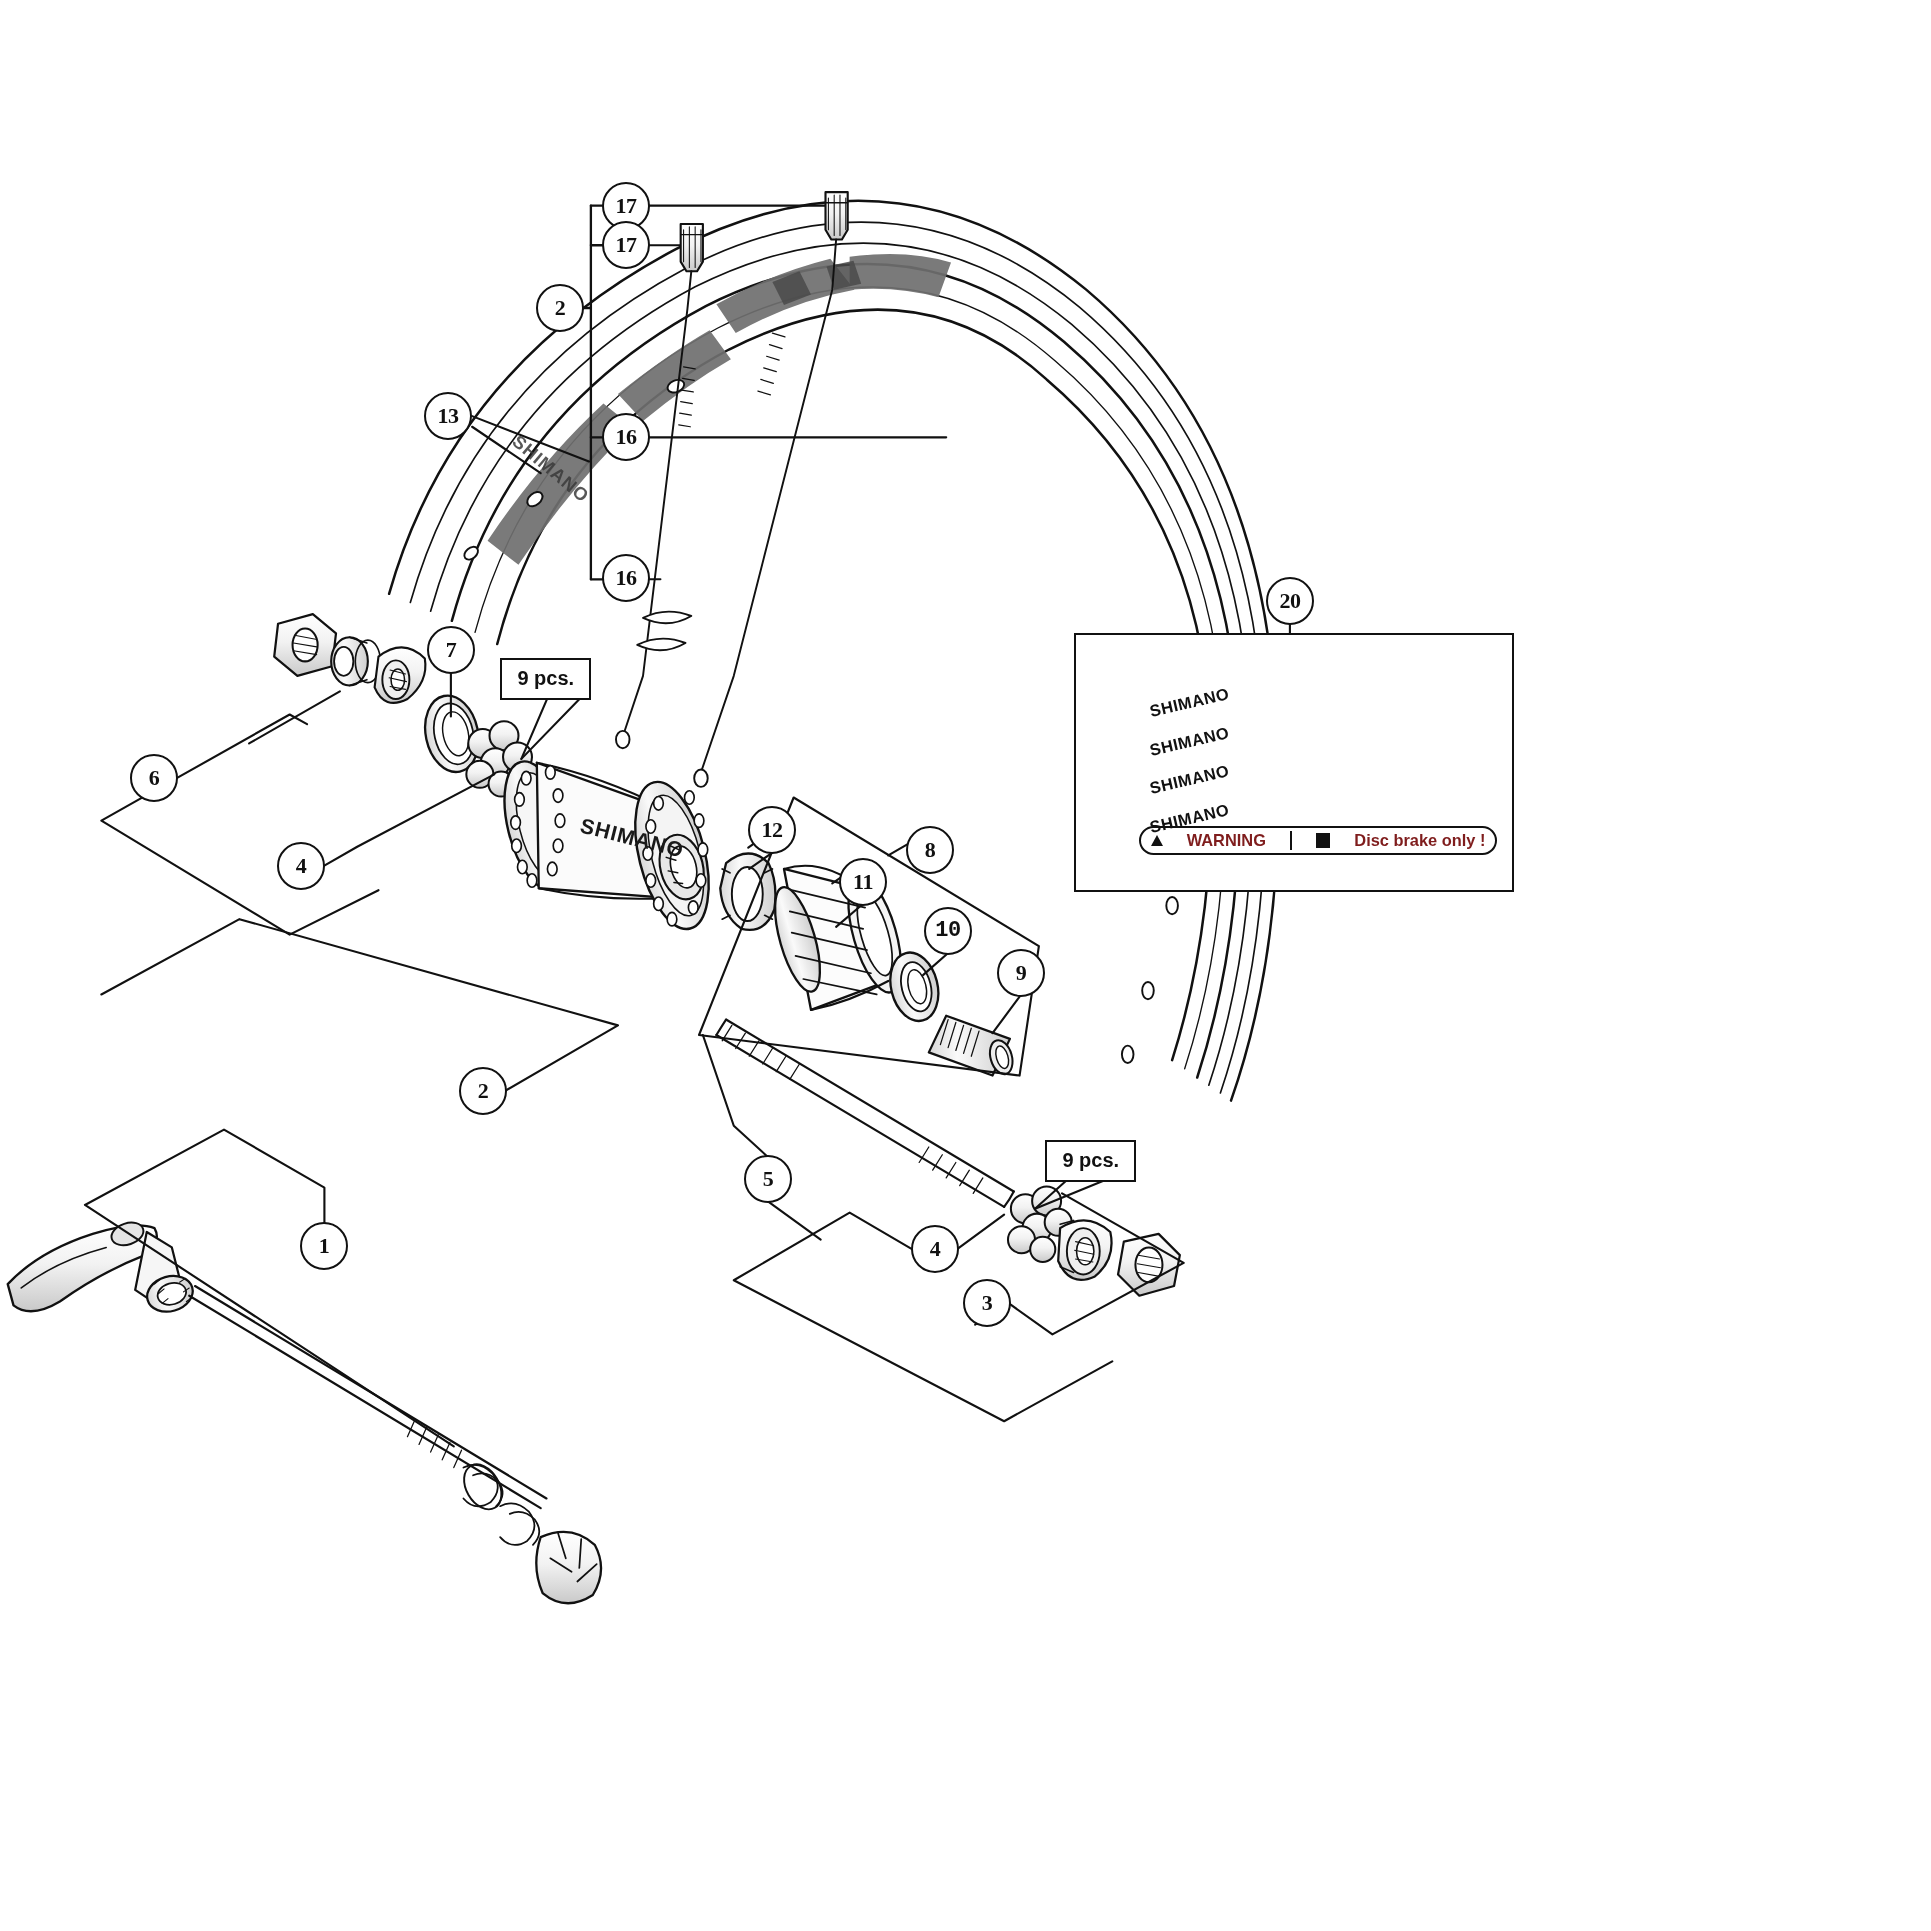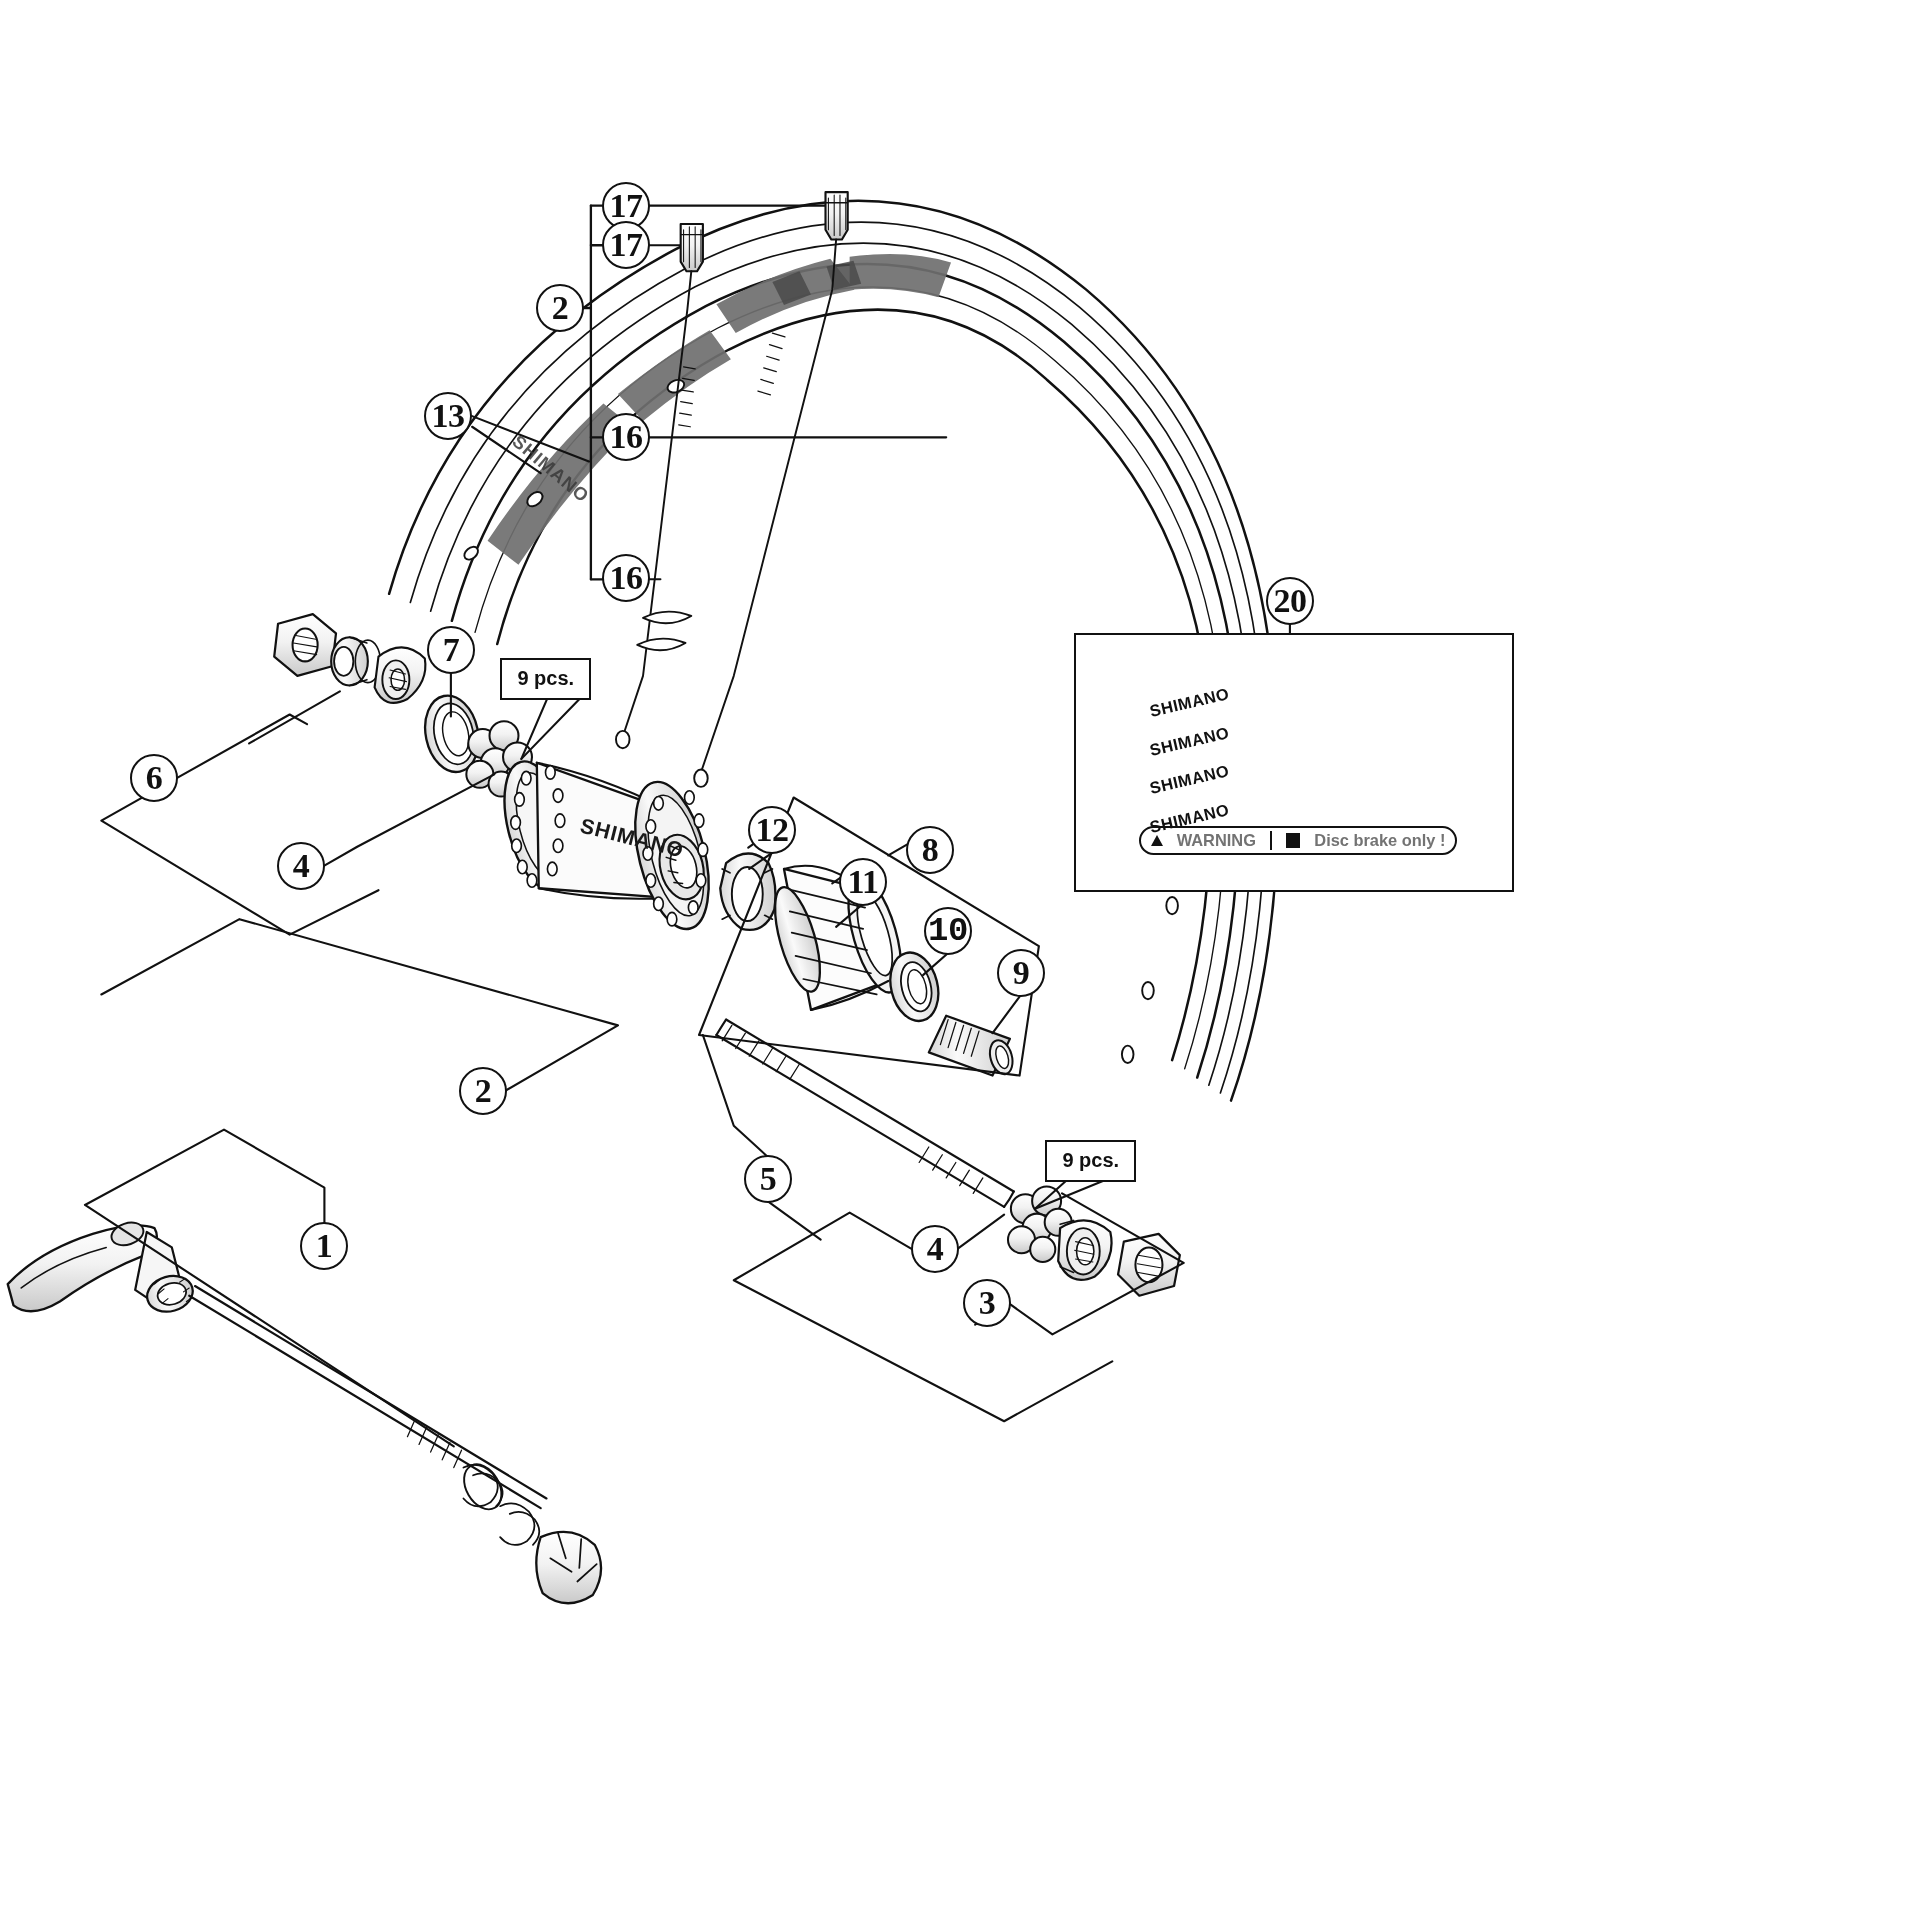--- a/index.html
+++ b/index.html
@@ -5,31 +5,31 @@
 <style>
   html,body{margin:0;padding:0;background:#ffffff;}
   body{width:1931px;height:1931px;overflow:hidden;
        font-family:"Liberation Sans","DejaVu Sans",sans-serif;}
   #stage{position:relative;width:1931px;height:1931px;background:#fff;}
   #art{position:absolute;left:0;top:0;width:1931px;height:1931px;}
   .callout{position:absolute;transform:translate(-50%,-50%);
            width:44px;height:44px;border-radius:50%;
            border:2.5px solid #111;background:#fff;
            display:flex;align-items:center;justify-content:center;
-           font-size:34px;font-weight:bold;color:#111;
+           font-size:22px;font-weight:bold;color:#111;
            font-family:"Liberation Serif","DejaVu Serif",serif;
            line-height:1;letter-spacing:-0.5px;z-index:40;}
   .pcsbox{position:absolute;border:2.5px solid #111;background:#fff;
           padding:6.8px 15.4px 8.7px 15.4px;font-size:20px;font-weight:bold;
           color:#111;z-index:40;white-space:nowrap;
           font-family:"Liberation Sans","DejaVu Sans",sans-serif;}
   .stickerpanel{position:absolute;border:2.5px solid #111;background:#fff;z-index:30;}
   .warnlbl{position:absolute;border:2.3px solid #111;border-radius:15.4px;
-           background:#fff;display:flex;align-items:center;gap:14px;
-           padding:2.9px 9.7px;font-size:16.4px;font-weight:bold;color:#737373;z-index:35;
+           background:#fff;display:flex;align-items:center;gap:24px;
+           padding:2.9px 9.7px;font-size:16.4px;font-weight:bold;color:#7f1d1d;z-index:35;
            font-family:"Liberation Sans","DejaVu Sans",sans-serif;}
   .warnsep{width:1.9px;height:18.3px;background:#111;}
   .tri{width:0;height:0;border-left:6.8px solid transparent;
        border-right:6.8px solid transparent;border-bottom:11.6px solid #111;}
   .sqicon{width:14.5px;height:14.5px;background:#111;}
   .decaltxt{position:absolute;font-size:16.4px;font-weight:bold;color:#111;
             font-family:"Liberation Sans","DejaVu Sans",sans-serif;z-index:36;
             letter-spacing:0.5px;}
   .hublogo{position:absolute;font-size:21px;font-weight:bold;color:#1a1a1a;
            font-family:"Liberation Sans","DejaVu Sans",sans-serif;z-index:25;

